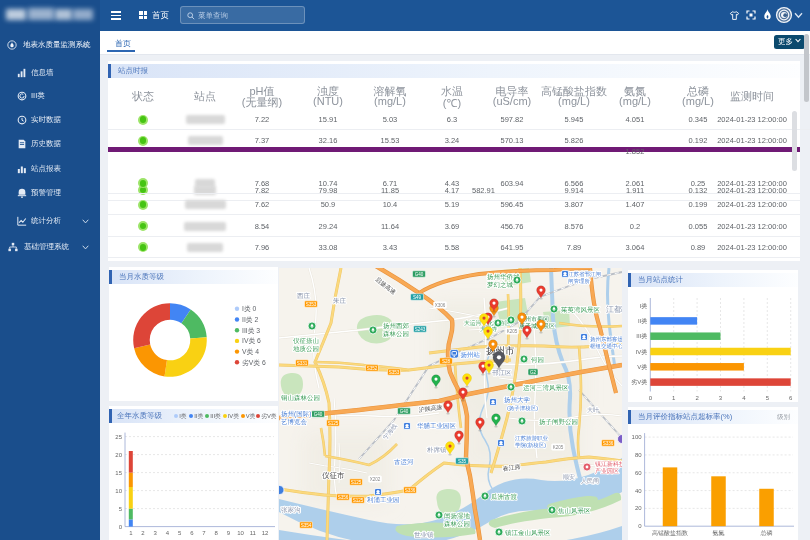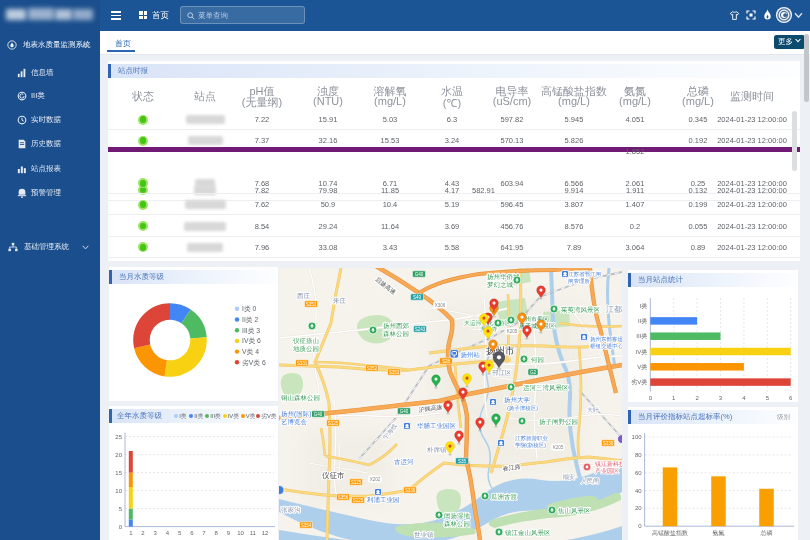--- a/index.html
+++ b/index.html
@@ -120,20 +120,31 @@
       <span class="mt">站点报表</span>
     </div>
   <div class="menu-item" style="top:181px;">
       <svg class="mi" width="9" height="9" viewBox="0 0 12 12" fill="#e4ebf5">
         <path d="M6 1 a4 4 0 0 1 4 4 v3 h-8 v-3 a4 4 0 0 1 4 -4 Z"></path>
         <rect x="1" y="8.6" width="10" height="1.2"></rect>
         <circle cx="6" cy="11" r="1"></circle>
       </svg>
       <span class="mt">预警管理</span>
     </div>
+  <div class="menu-item" style="top:209px;">
+    <svg class="mi" width="9" height="9" viewBox="0 0 12 12">
+        <path d="M1 11 V1" stroke="#e4ebf5" stroke-width="1.2" fill="none"></path>
+        <path d="M1 11 H11" stroke="#e4ebf5" stroke-width="1.2" fill="none"></path>
+        <path d="M2.5 8 L5 5.5 L7 7.5 L10.5 3" stroke="#e4ebf5" stroke-width="1.3" fill="none"></path>
+      </svg>
+    <span class="mt">统计分析</span>
+    <svg class="abs" style="left:82px;top:10px" width="7" height="5" viewBox="0 0 10 7">
+        <path d="M1 1 L5 5.5 L9 1" fill="none" stroke="#cfdcec" stroke-width="1.4"></path>
+      </svg>
+  </div>
   <div class="menu-item" style="top:235px;font-family:Liberation Mono, monospace;">
     <svg class="mi" style="left:8px;" width="10" height="10" viewBox="0 0 12 12" fill="#e4ebf5">
         <rect x="4.5" y="1" width="3" height="3"></rect>
         <rect x="0.5" y="8" width="3" height="3"></rect>
         <rect x="8.5" y="8" width="3" height="3"></rect>
         <path d="M6 4 V6 M2 8 V6 H10 V8" stroke="#e4ebf5" fill="none" stroke-width="1"></path>
       </svg>
     <span class="mt" style="left:24px;">基础管理系统</span>
     <svg class="abs" style="left:82px;top:10px" width="7" height="5" viewBox="0 0 10 7">
         <path d="M1 1 L5 5.5 L9 1" fill="none" stroke="#cfdcec" stroke-width="1.4"></path>

